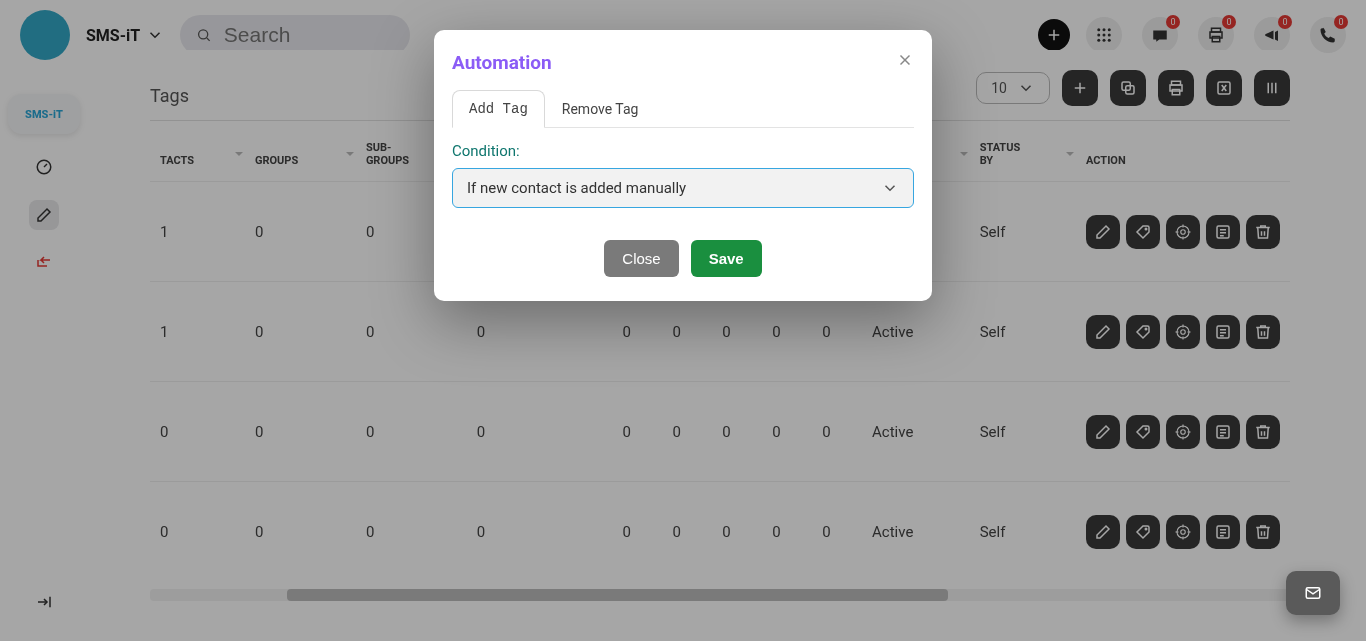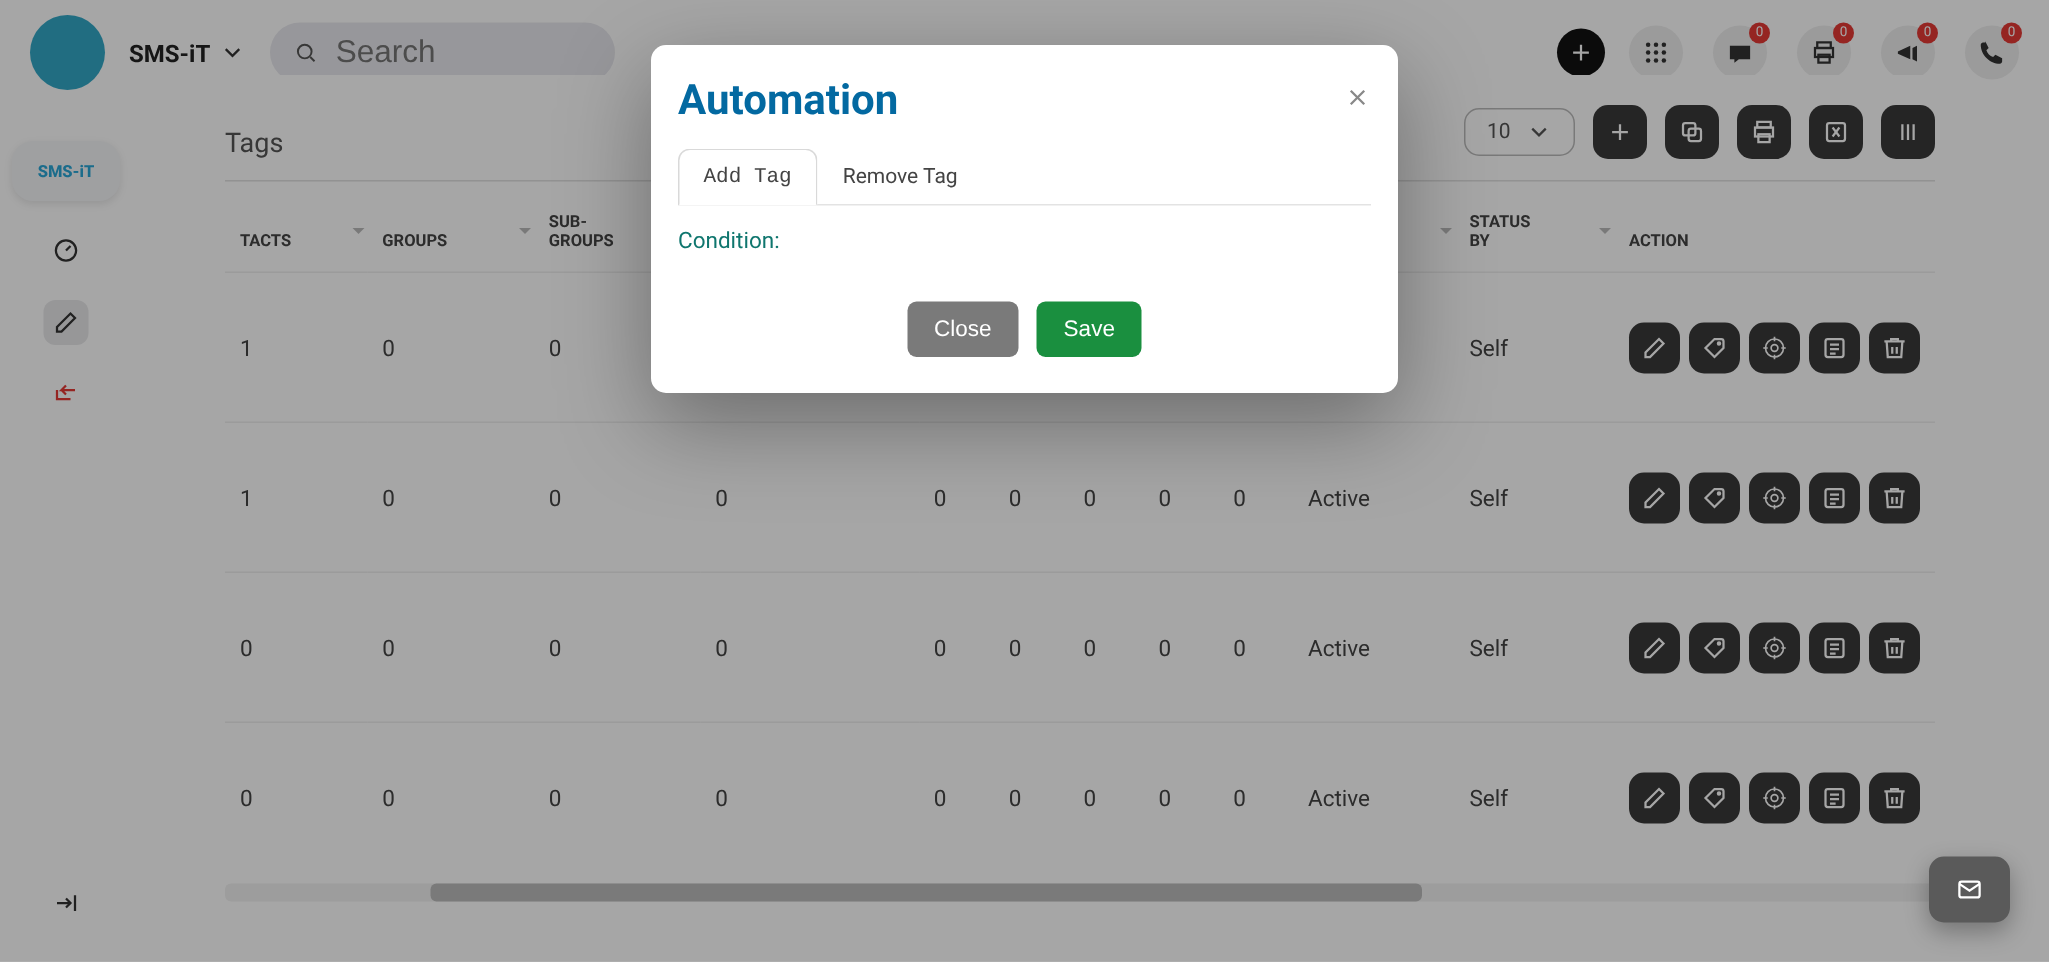--- a/index.html
+++ b/index.html
@@ -55,31 +55,31 @@
   .action-btns{display:flex;gap:6px;justify-content:flex-end;}
   .a-btn{width:34px;height:34px;border-radius:10px;background:#3a3a3a;color:#fff;display:flex;align-items:center;justify-content:center;}
   .tbl-scroll{flex:1;overflow:auto;}
   .hscroll{height:12px;background:#f1f1f1;border-radius:4px;margin-top:6px;display:flex;}
   .hscroll .thumb{height:100%;background:#bcbcbc;border-radius:4px;width:58%;margin-left:12%;}
 
   
   .mask{position:absolute;inset:0;background:var(--mask);}
   .modal{position:absolute;top:30px;left:50%;transform:translateX(-50%);width:498px;background:#fff;border-radius:10px;box-shadow:0 20px 60px rgba(0,0,0,0.35);padding:20px 18px 24px 18px;}
   .modal-head{display:flex;align-items:center;justify-content:space-between;margin-bottom:16px;}
-  .modal-title{font-size:28px;font-weight:700;color:#0369a1;}
+  .modal-title{font-size:19px;font-weight:700;color:#8b5cf6;}
   .modal-close{font-size:20px;color:#888;cursor:pointer;}
   .tabrow{display:flex;border-bottom:1px solid #e3e3e3;margin-bottom:14px;}
   .tab{padding:10px 16px;font-size:14px;color:#444;cursor:pointer;border:1px solid transparent;border-radius:8px 8px 0 0;margin-bottom:-1px;}
   .tab.active{border-color:#d9d9d9 #d9d9d9 #fff #d9d9d9;background:#fff;font-family:Liberation Mono, monospace;}
   .cond-label{font-size:15px;color:#0f766e;margin-bottom:8px;}
   .select{height:40px;border:1px solid #37a6e0;background:#f2f2f2;border-radius:6px;display:flex;align-items:center;justify-content:space-between;padding:0 14px;color:#333;font-size:15px;}
   .modal-foot{display:flex;gap:12px;justify-content:center;margin-top:32px;}
   .btn{padding:10px 18px;border-radius:6px;font-size:15px;color:#fff;border:none;cursor:pointer;}
   .btn-close{background:var(--gray-btn);}
-  .btn-save{background:var(--green);}
+  .btn-save{background:var(--green);font-weight:bold;}
 
   
   .help-bubble{position:absolute;right:26px;bottom:26px;width:54px;height:44px;border-radius:10px;background:#5a5a5a;color:#fff;display:flex;align-items:center;justify-content:center;box-shadow:0 6px 16px rgba(0,0,0,0.3);}
 
   
   svg{width:18px;height:18px;}
 </style>
 </head>
 <body>
 
@@ -479,20 +479,26 @@
           <line x1="6" y1="6" x2="18" y2="18"></line>
           <line x1="18" y1="6" x2="6" y2="18"></line>
         </svg>
     </div>
   </div>
   <div class="tabrow">
     <div class="tab active"><span>Add Tag</span></div>
     <div class="tab"><span>Remove Tag</span></div>
   </div>
   <div class="cond-label">Condition:</div>
+  <div class="select">
+    <span>If new contact is added manually</span>
+    <svg viewBox="0 0 24 24" fill="none" stroke="#555" stroke-width="2">
+        <polyline points="6 9 12 15 18 9"></polyline>
+      </svg>
+  </div>
   <div class="modal-foot">
     <button class="btn btn-close"><span>Close</span></button>
     <button class="btn btn-save"><span>Save</span></button>
   </div>
 </div>
 
 <div class="help-bubble">
   <svg viewBox="0 0 24 24" fill="none" stroke="#fff" stroke-width="2">
       <rect x="3" y="5" width="18" height="14" rx="2"></rect>
       <polyline points="3 7 12 13 21 7"></polyline>

